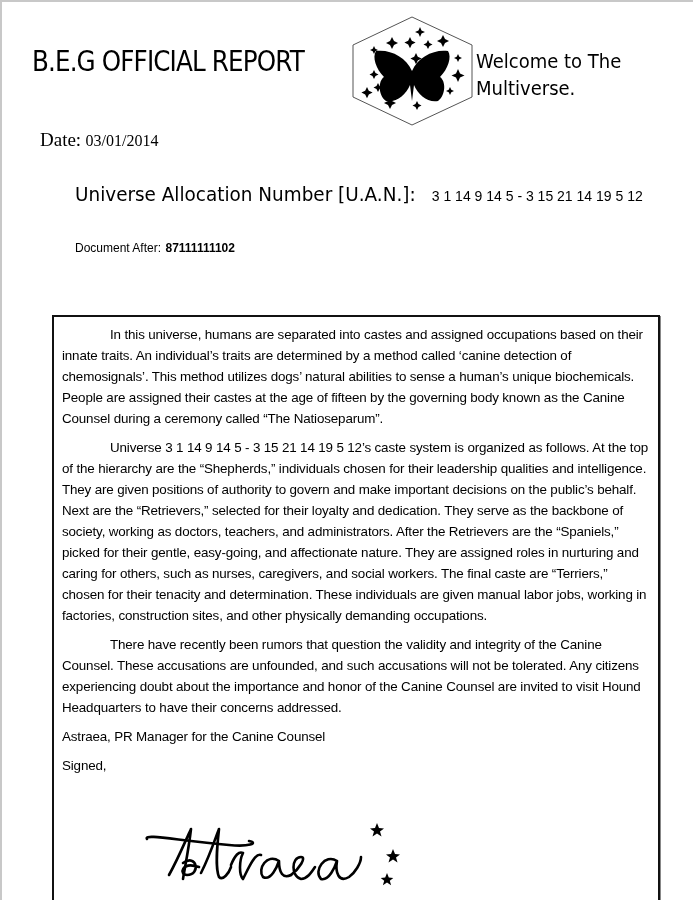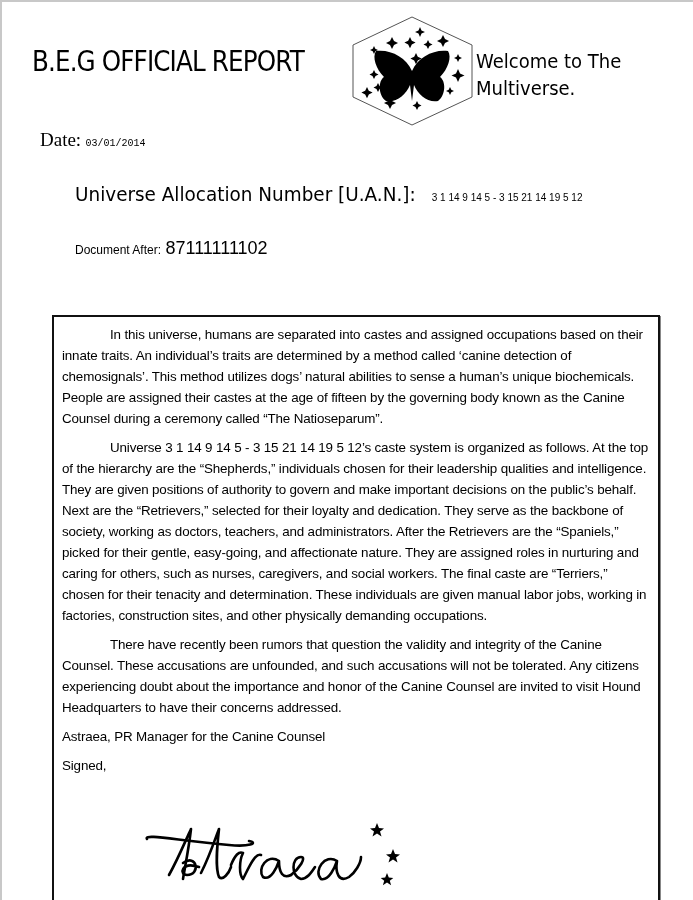--- a/index.html
+++ b/index.html
@@ -19,30 +19,30 @@
       transform: scaleX(0.88); transform-origin: left top; white-space: nowrap;
     }
     .logo { position: absolute; left: 350px; top: 15px; width: 125px; height: 112px; }
     .welcome {
       position: absolute; left: 476px; top: 48px;
       font-family: "DejaVu Sans", sans-serif; font-size: 20px; line-height: 27px;
       transform: scaleX(0.9); transform-origin: left top; white-space: nowrap;
     }
     .date { position: absolute; left: 40px; top: 129px; white-space: nowrap; }
     .date .lbl { font-family: "Liberation Serif", serif; font-size: 19px; }
-    .date .val { font-family: Liberation Mono, monospace; font-size: 10px; }
+    .date .val { font-family: Liberation Serif, serif; font-size: 16px; }
     .uan { position: absolute; left: 75px; top: 182px; white-space: nowrap; }
     .uan .lbl {
       font-family: "DejaVu Sans", sans-serif; font-size: 20px; display: inline-block;
       transform: scaleX(0.92); transform-origin: left bottom; margin-right: -18px;
     }
-    .uan .val { font-family: "Liberation Sans", sans-serif; font-size: 10px; }
+    .uan .val { font-family: "Liberation Sans", sans-serif; font-size: 14px; }
     .docnum { position: absolute; left: 75px; top: 238px; white-space: nowrap; }
     .docnum .lbl { font-family: "Liberation Sans", sans-serif; font-size: 12px; }
-    .docnum .val { font-family: "Liberation Sans", sans-serif; font-size: 18px; }
+    .docnum .val { font-family: "Liberation Sans", sans-serif; font-size: 12px; font-weight: bold; }
     .box {
       position: absolute; left: 52px; top: 295px; width: 608px; height: 591px;
       border: 2px solid #111; box-sizing: border-box;
       box-shadow: 1px 1px 0 #888;
       padding: 7px 10px 12px 8px;
       font-family: "Liberation Sans", sans-serif; font-size: 13.4px; line-height: 21px;
       letter-spacing: -0.15px;
       margin-top: 20px;
     }
     .box p { margin: 0 0 8px 0; }

